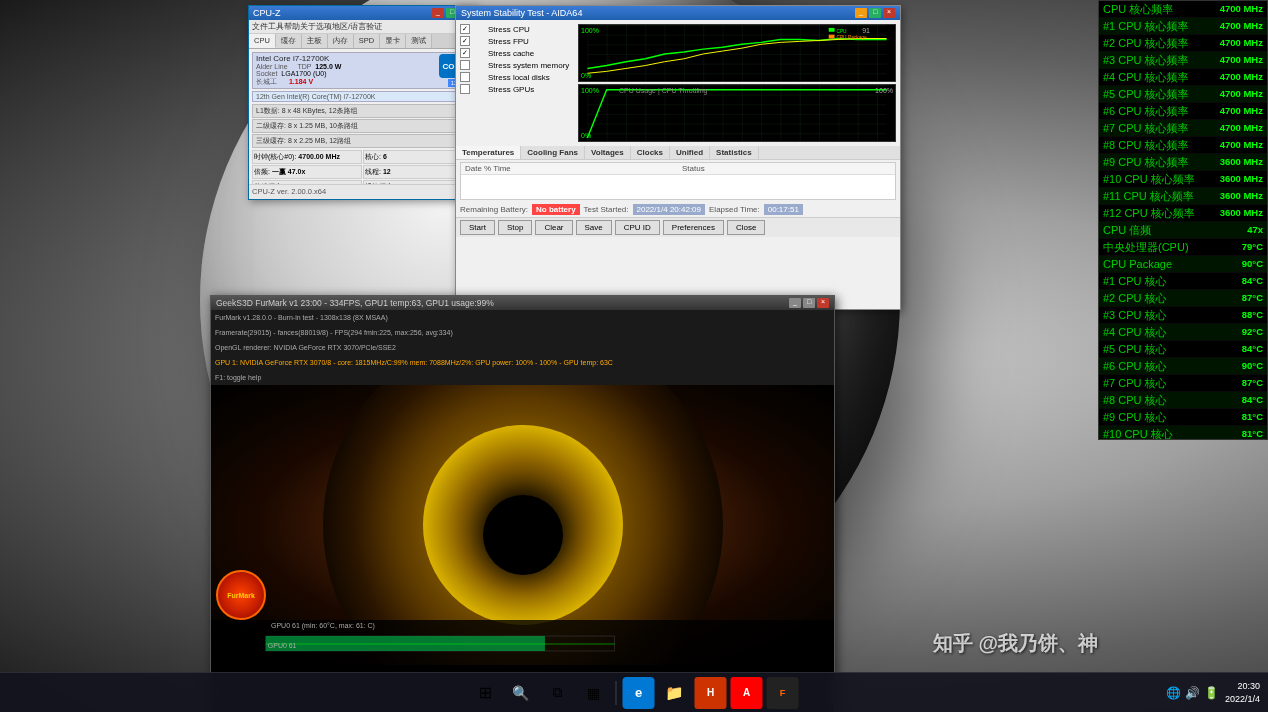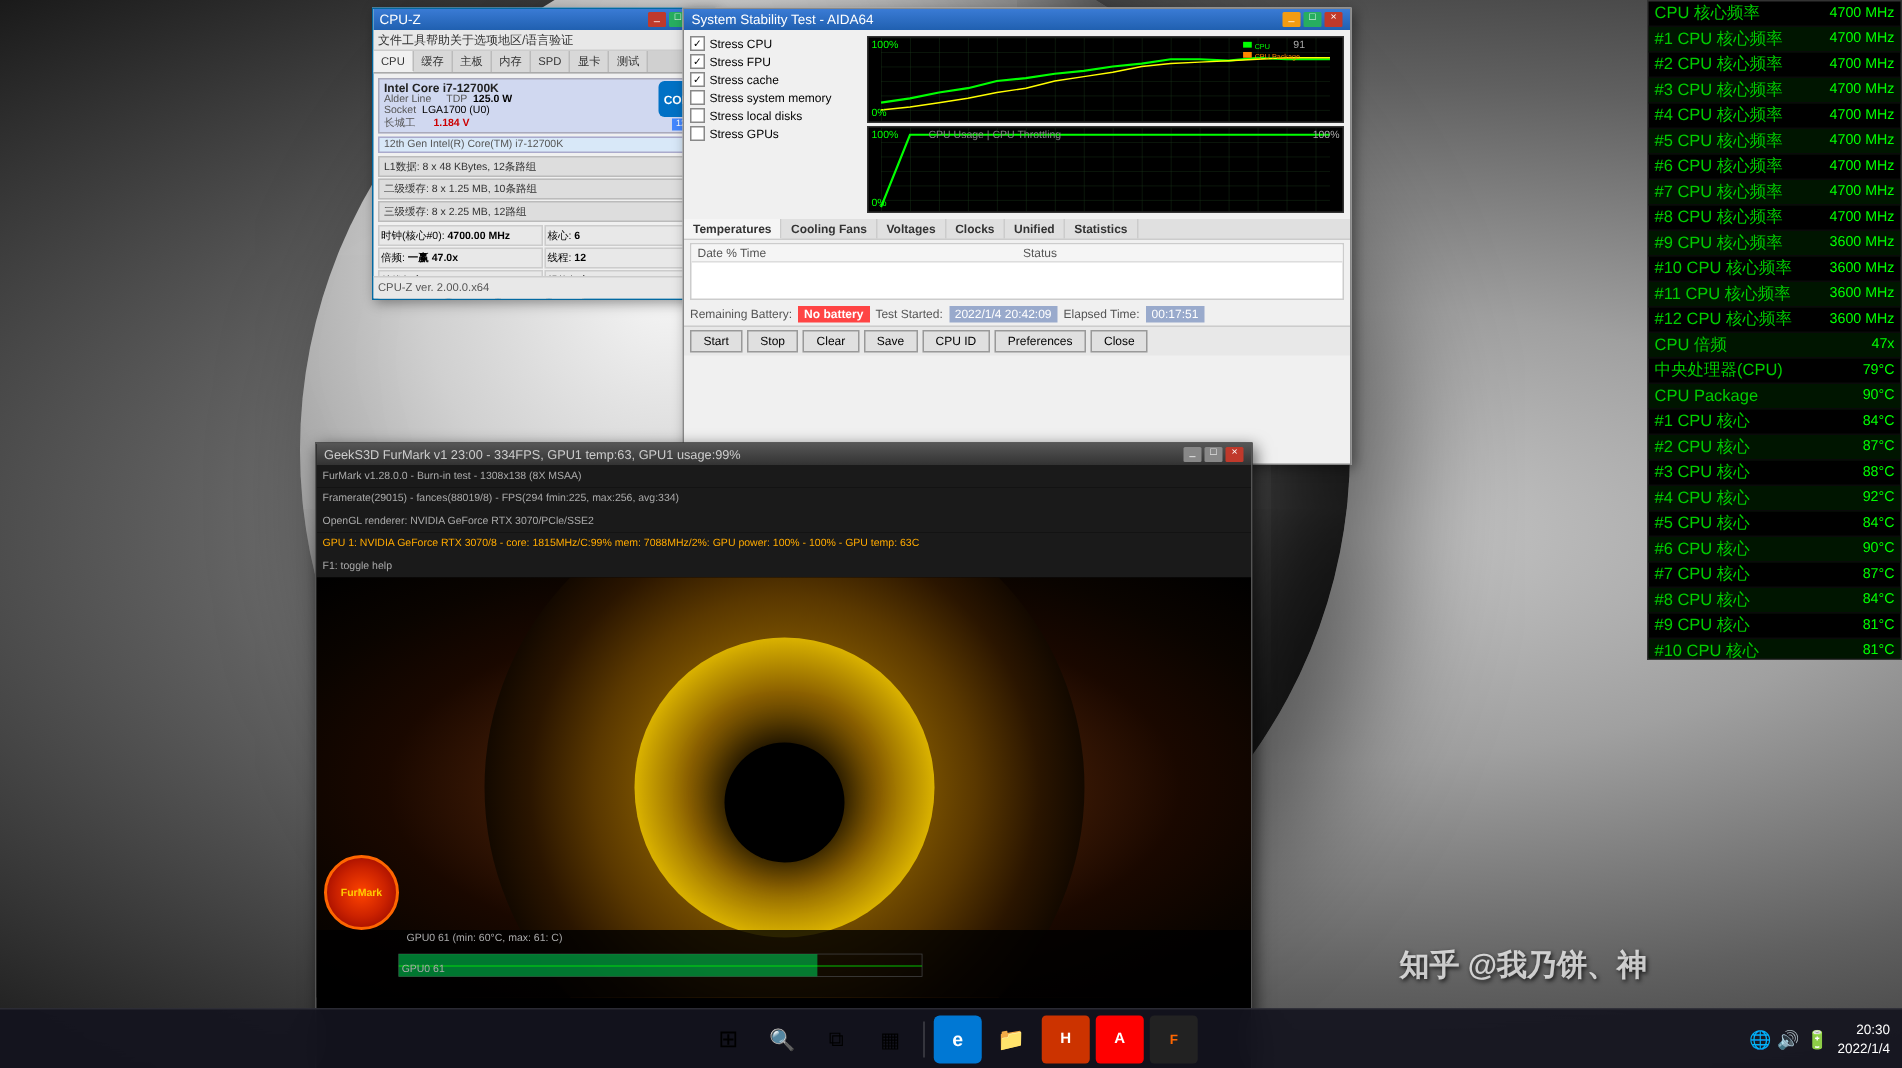--- a/index.html
+++ b/index.html
@@ -44,21 +44,21 @@
       overflow: hidden;
     }
     .hwinfo-row {
       display: flex;
       justify-content: space-between;
       padding: 1px 4px;
       border-bottom: 1px solid #0a0a0a;
       line-height: 14px;
     }
     .hwinfo-label { color: #00cc00; font-size: 11px; }
-    .hwinfo-value { color: #00ff00; font-size: 9.5px; font-weight: normal; }
+    .hwinfo-value { color: #00ff00; font-size: 9.5px; font-weight: bold; }
     .hwinfo-row.highlight { background: #001500; }
 
     
     .cpuz-window {
       position: absolute;
       top: 5px;
       left: 248px;
       width: 229px;
       height: 195px;
       background: #f0f0f0;
@@ -151,21 +151,21 @@
       width: 12px; height: 10px;
       background: #c0392b;
       font-size: 7px;
       color: white;
       text-align: center;
       cursor: pointer;
       border-radius: 1px;
     }
     .stability-titlebar-btn.min { background: #f39c12; }
     .stability-titlebar-btn.max { background: #27ae60; }
-    .stability-check-row { display: flex; align-items: center; gap: 3px; margin-bottom: 2px; }
+    .stability-check-row { display: flex; align-items: center; gap: 18px; margin-bottom: 2px; }
     .stability-check-box {
       width: 10px; height: 10px;
       border: 1px solid #888;
       background: white;
       display: flex; align-items: center; justify-content: center;
       font-size: 8px;
       cursor: pointer;
     }
     .stability-check-box.checked::after { content: '✓'; color: #000; font-size: 7px; }
     .stability-tabs {
@@ -456,21 +456,21 @@
     <div class="cpuz-tab">主板</div>
     <div class="cpuz-tab">内存</div>
     <div class="cpuz-tab">SPD</div>
     <div class="cpuz-tab">显卡</div>
     <div class="cpuz-tab">测试</div>
   </div>
   <div class="cpuz-content">
 
     <div style="background:#d0d8f0;padding:1px 3px;font-size:7px;color:#222;border:1px solid #aab;margin-bottom:2px;display:flex;justify-content:space-between;align-items:center">
       <div>
-        <div style="font-size:8px;font-weight:bold;">Intel Core i7-12700K</div>
+        <div style="font-size:8px;font-weight:normal;">Intel Core i7-12700K</div>
         <div style="color:#555;font-size:7px">
           <span>Alder Line</span>
           <span style="margin-left:8px">TDP</span>
           <span style="margin-left:2px;color:#000;font-weight:bold">125.0 W</span>
         </div>
         <div style="color:#555;font-size:7px">
           <span>Socket</span>
           <span style="margin-left:2px;color:#000">LGA1700 (U0)</span>
         </div>
         <div style="color:#555;font-size:7px">

